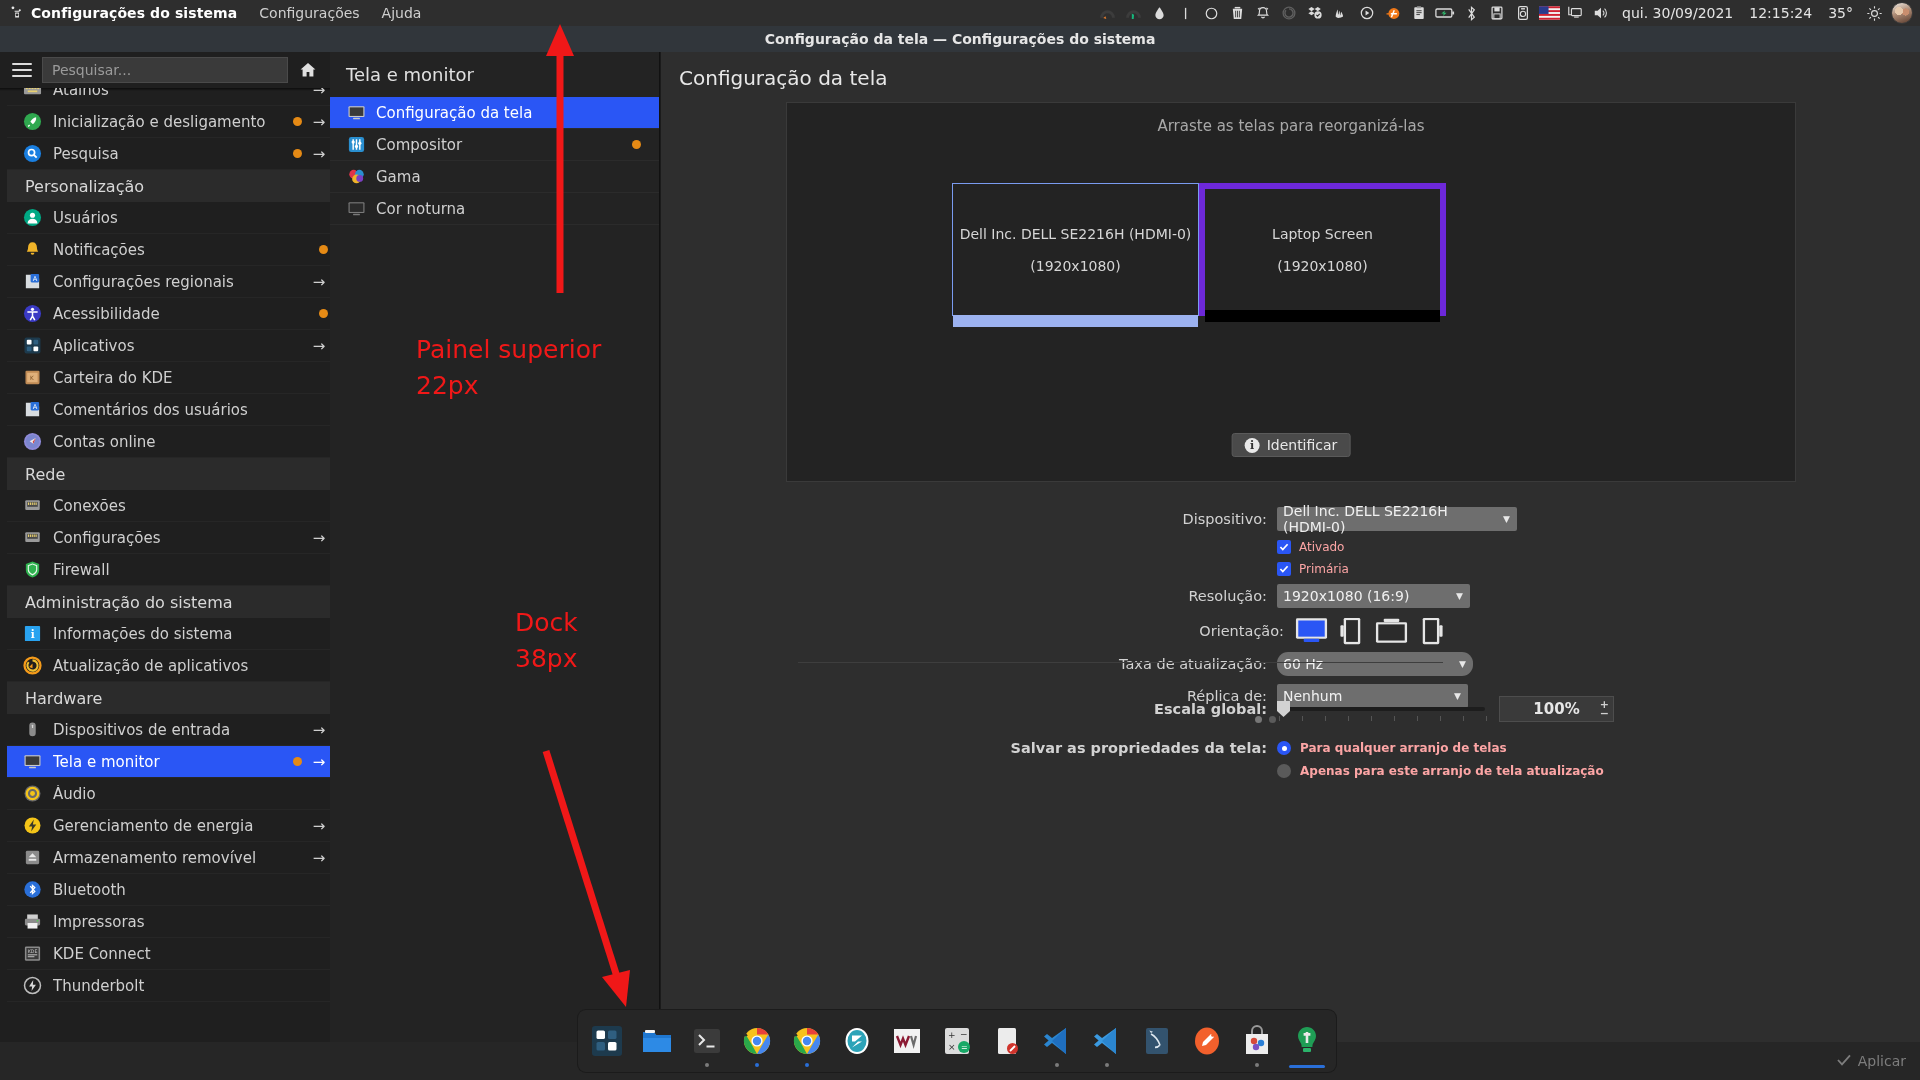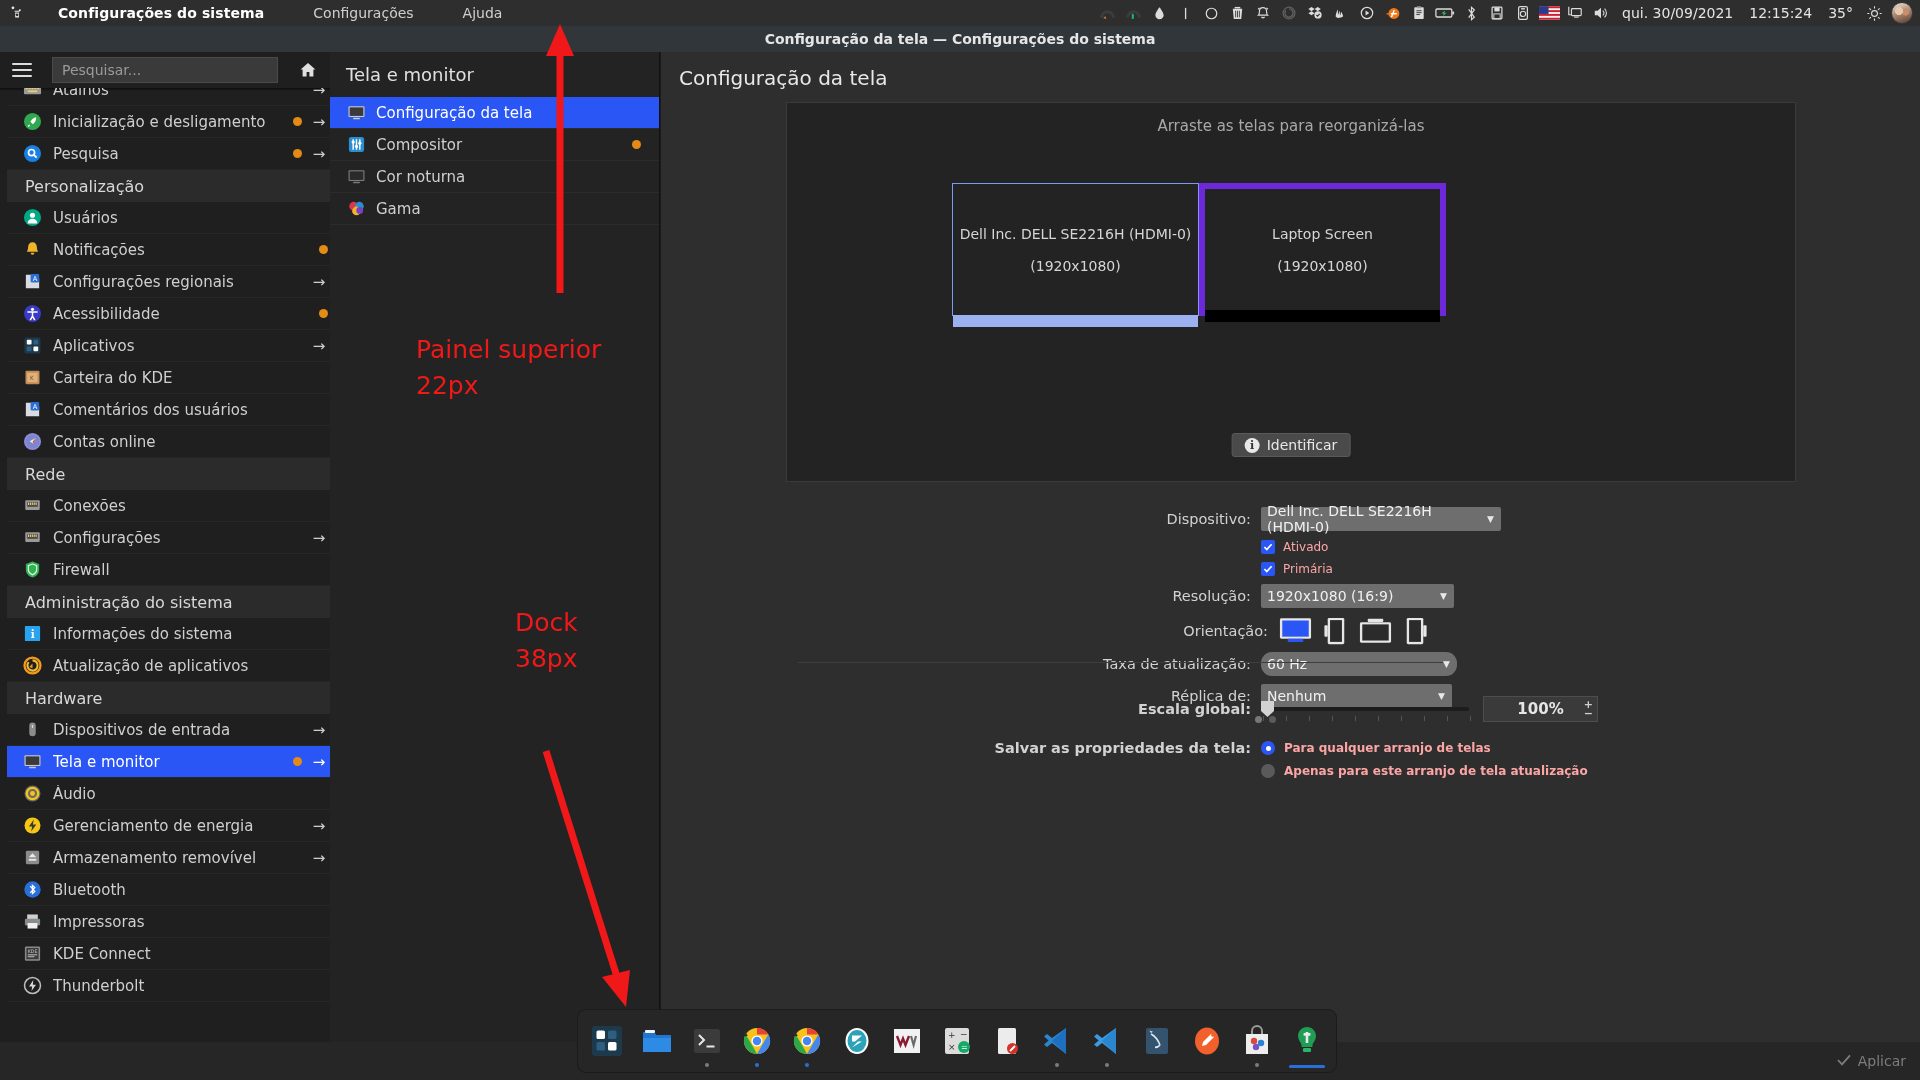--- a/index.html
+++ b/index.html
@@ -9,21 +9,21 @@
     font-family: "DejaVu Sans", "Liberation Sans", sans-serif;
     overflow: hidden;
     color: #d6d6d6;
   }
   body { position: relative; }
 
   
   #toppanel {
     position: absolute; left:0; top:0; width:1920px; height:26px;
     background:#2e2e2e; display:flex; align-items:center;
-    font-size:13.5px; color:#dcdcdc;gap:27px;
+    font-size:13.5px; color:#dcdcdc;
   }
   #toppanel .gearglyph { margin-left:9px; margin-right:7px; font-size:14px; color:#e8e8e8; line-height:1;}
   #toppanel .apptitle { font-weight:bold; font-size:14px; color:#ffffff; letter-spacing:0.1px;}
   #toppanel .menu { margin-left:22px; font-size:14px; color:#cfcfcf;}
   #tray { position:absolute; right:0; top:0; height:26px; display:flex; align-items:center; }
   .trayicon { width:26px; height:26px; display:flex; align-items:center; justify-content:center; }
   .trayicon svg { display:block; }
   #tray .traytext { font-size:14px; color:#e4e4e4; padding:0 8px; white-space:nowrap;}
   #avatar {
     width:22px; height:22px; border-radius:50%; margin:0 7px 0 4px;
@@ -40,21 +40,21 @@
     display:flex; align-items:center; justify-content:center;
     font-size:14px; font-weight:bold;
   }
 
   
   #sidebar {
     position:absolute; left:0; top:52px; width:330px; height:1028px;
     background:#1f1f1f; overflow:hidden;
   }
   #sidebar-top {
-    height:36px; display:flex; align-items:center; gap:10px; background:#1f1f1f;
+    height:36px; display:flex; align-items:center; gap:0; background:#1f1f1f;
     padding:0 6px;
   }
   .hamburger { width:32px; height:30px; display:flex; flex-direction:column; justify-content:center; gap:4px; padding:0 6px;}
   .hamburger span { display:block; height:2px; background:#dcdcdc; border-radius:1px;}
   #searchbox {
     flex:1; height:26px; background:#3a3a3a; border:1px solid #4a4a4a;
     margin:0 4px; color:#9b9b9b; font-size:14px; display:flex; align-items:center; padding:0 9px;
   }
   .homebtn { width:32px; height:30px; display:flex; align-items:center; justify-content:center;}
 
@@ -125,21 +125,21 @@
     padding:0 12px; font-size:14px; color:#e8e8e8;
   }
   .infoglyph {
     width:15px; height:15px; border-radius:50%; background:#e9e9e9; color:#333;
     font-size:11px; font-weight:bold; display:flex; align-items:center; justify-content:center;
     font-family:"DejaVu Serif", serif;
   }
 
   
   #form { position:absolute; left:0; top:455px; width:100%; }
-  .frow { display:flex; align-items:center; margin-bottom:8px; }
+  .frow { display:flex; align-items:center; margin-bottom:8px;margin-left:16px; }
   .flabel { width:600px; text-align:right; padding-right:10px; font-size:14.5px; color:#d2d2d2; }
   .fctl { display:flex; align-items:center; }
   .combo {
     background:#6e6e6e; color:#f0f0f0; font-size:14px; height:24px;
     display:flex; align-items:center; padding:0 6px; border-radius:2px; position:relative;
   }
   .combo .caret { position:absolute; right:7px; font-size:9px; color:#e8e8e8;}
   .chk { width:14px; height:14px; background:#2a56f5; border-radius:2px; display:flex; align-items:center; justify-content:center; margin-right:8px;}
   .chk svg { display:block; }
   .chklabel { font-size:12px; color:#fca5a5;}
@@ -723,37 +723,37 @@
               <circle cx="13.5" cy="8.6" r="1.7"></circle>
             </g>
           </svg>
         </span>
         <span class="lbl">Compositor</span>
         <span class="dot" style="position:absolute;right:18px;margin:0;"></span>
       </div>
       <div class="miditem">
         <span class="ic">
           <svg width="19" height="19" viewBox="0 0 20 20">
-            <rect x="1.6" y="3.4" width="16.8" height="11.4" rx="1" fill="#7a7a7a"></rect>
-            <rect x="2.8" y="4.6" width="14.4" height="9" fill="#2a2a2a"></rect>
-            <rect x="6.4" y="15.4" width="7.2" height="1.8" rx="0.6" fill="#7a7a7a"></rect>
-          </svg>
-        </span>
-        <span class="lbl">Cor noturna</span>
-      </div>
-      <div class="miditem">
-        <span class="ic">
-          <svg width="19" height="19" viewBox="0 0 20 20">
             <circle cx="7" cy="7.6" r="4.6" fill="#e0344a"></circle>
             <circle cx="13" cy="7.6" r="4.6" fill="#2a8fd0"></circle>
             <circle cx="10" cy="12.6" r="4.6" fill="#f0b429"></circle>
             <circle cx="13.4" cy="12" r="3.6" fill="#7b3fc4"></circle>
           </svg>
         </span>
         <span class="lbl">Gama</span>
+      </div>
+      <div class="miditem">
+        <span class="ic">
+          <svg width="19" height="19" viewBox="0 0 20 20">
+            <rect x="1.6" y="3.4" width="16.8" height="11.4" rx="1" fill="#7a7a7a"></rect>
+            <rect x="2.8" y="4.6" width="14.4" height="9" fill="#2a2a2a"></rect>
+            <rect x="6.4" y="15.4" width="7.2" height="1.8" rx="0.6" fill="#7a7a7a"></rect>
+          </svg>
+        </span>
+        <span class="lbl">Cor noturna</span>
       </div>
     </div>
 </div>
 
 <div id="main">
   <div id="main-title">Configuração da tela</div>
 
   <div id="arrangebox">
     <div id="arrange-hint">Arraste as telas para reorganizá-las</div>
 

